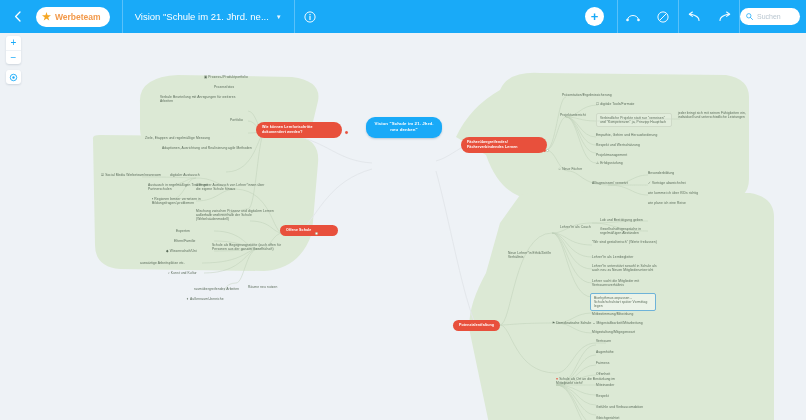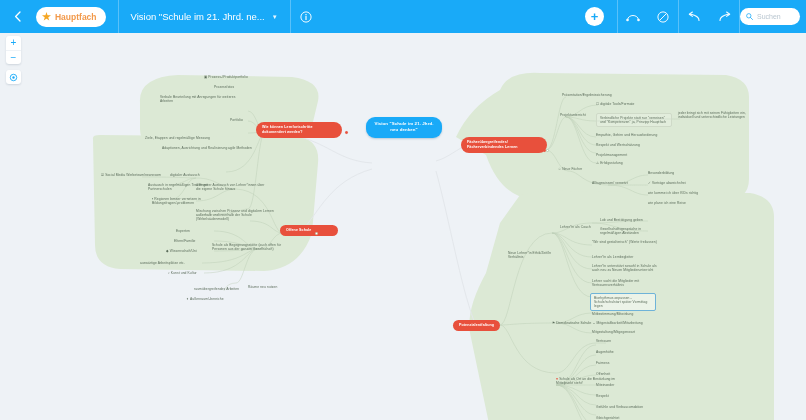--- a/index.html
+++ b/index.html
@@ -106,21 +106,21 @@
 
   <div class="topbar">
     <div class="tb-back">
       <svg width="7" height="11" viewBox="0 0 7 11">
         <path d="M6 1 L1.6 5.5 L6 10" stroke="#fff" stroke-width="1.3" fill="none" stroke-linecap="round" stroke-linejoin="round"></path>
       </svg>
     </div>
 
     <div class="upgrade-btn">
       <span class="star">★</span>
-      <span>Hauptfach</span>
+      <span>Werbeteam</span>
     </div>
 
     <div class="tb-sep" style="margin-left:12px"></div>
 
     <div class="doc-title">
       <span>Vision "Schule im 21. Jhrd. ne...</span>
       <span class="caret">▼</span>
     </div>
 
     <div class="tb-sep"></div>

